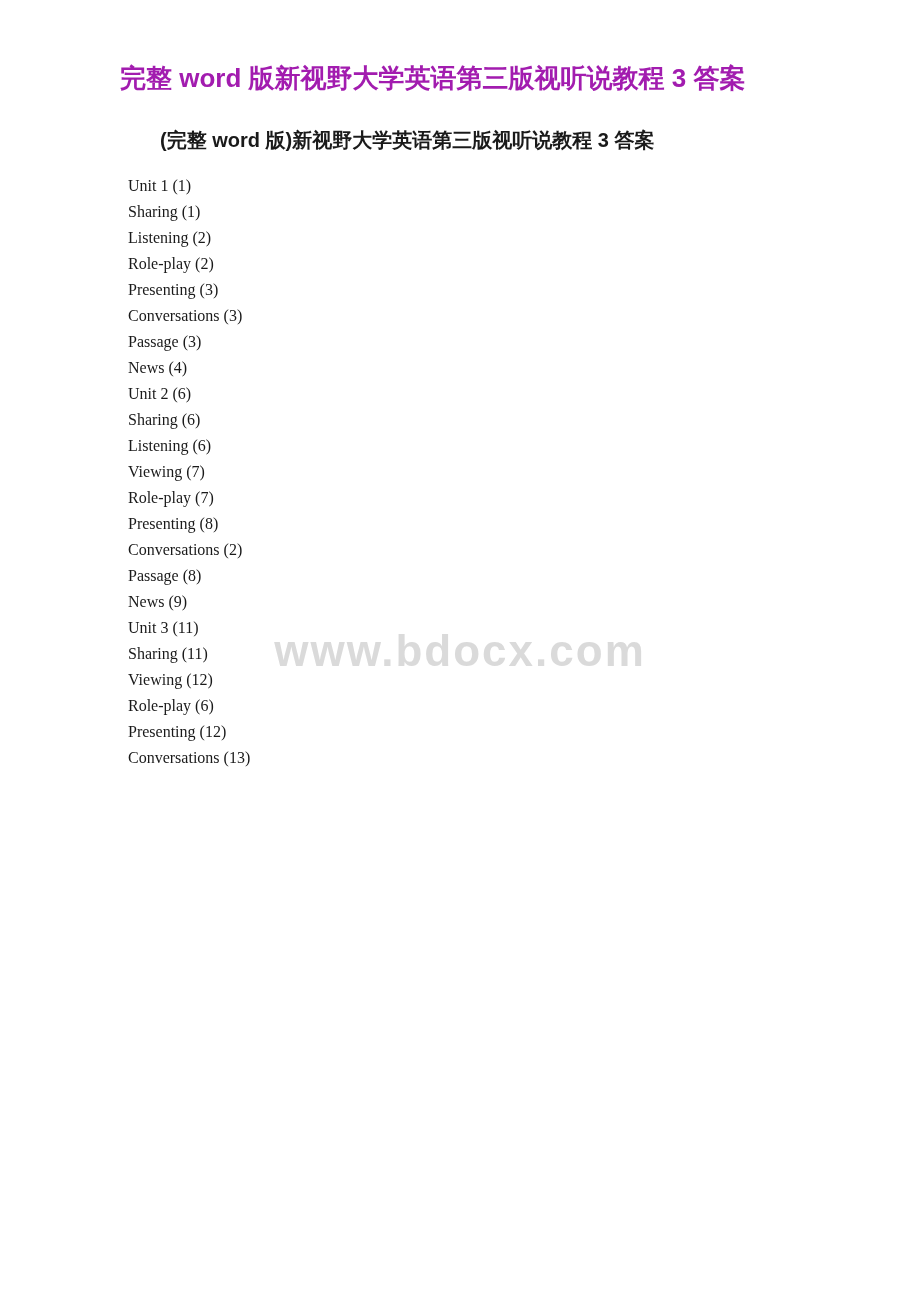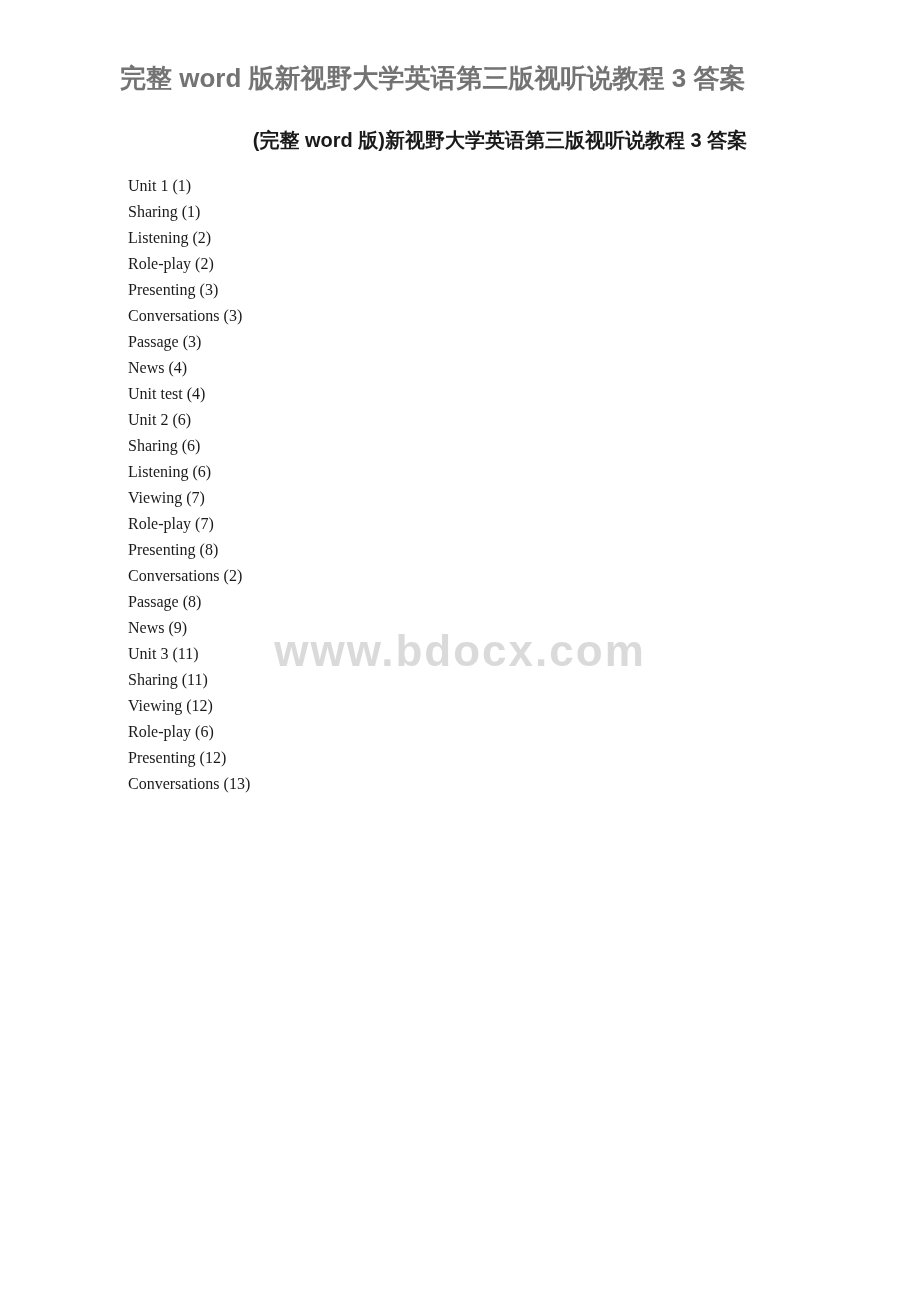--- a/index.html
+++ b/index.html
@@ -18,32 +18,31 @@
     }
 
     .page-container {
       padding: 60px 80px 60px 120px;
       position: relative;
     }
 
     .main-title {
       font-size: 26px;
       font-weight: bold;
-      color: #737373;
+      color: #a21caf;
       text-align: left;
       margin-bottom: 30px;
       line-height: 1.4;
       font-family: "SimHei", "黑体", sans-serif;
     }
 
     .sub-title {
       font-size: 20px;
       font-weight: bold;
       color: #1a1a1a;
-      text-align: center;
       margin-bottom: 24px;
       line-height: 1.4;
       font-family: "SimHei", "黑体", sans-serif;
       padding-left: 40px;
     }
 
     .toc-list {
       list-style: none;
       padding: 0;
       margin: 8px;
@@ -85,21 +84,20 @@
 
   <ul class="toc-list">
   <li>Unit 1 (1)</li>
       <li>Sharing (1)</li>
       <li>Listening (2)</li>
       <li>Role-play (2)</li>
       <li>Presenting (3)</li>
       <li>Conversations (3)</li>
       <li>Passage (3)</li>
       <li>News (4)</li>
-      <li>Unit test (4)</li>
       <li>Unit 2 (6)</li>
       <li>Sharing (6)</li>
       <li>Listening (6)</li>
       <li>Viewing (7)</li>
       <li>Role-play (7)</li>
       <li>Presenting (8)</li>
       <li>Conversations (2)</li>
       <li>Passage (8)</li>
       <li>News (9)</li>
       <li>Unit 3 (11)</li>

